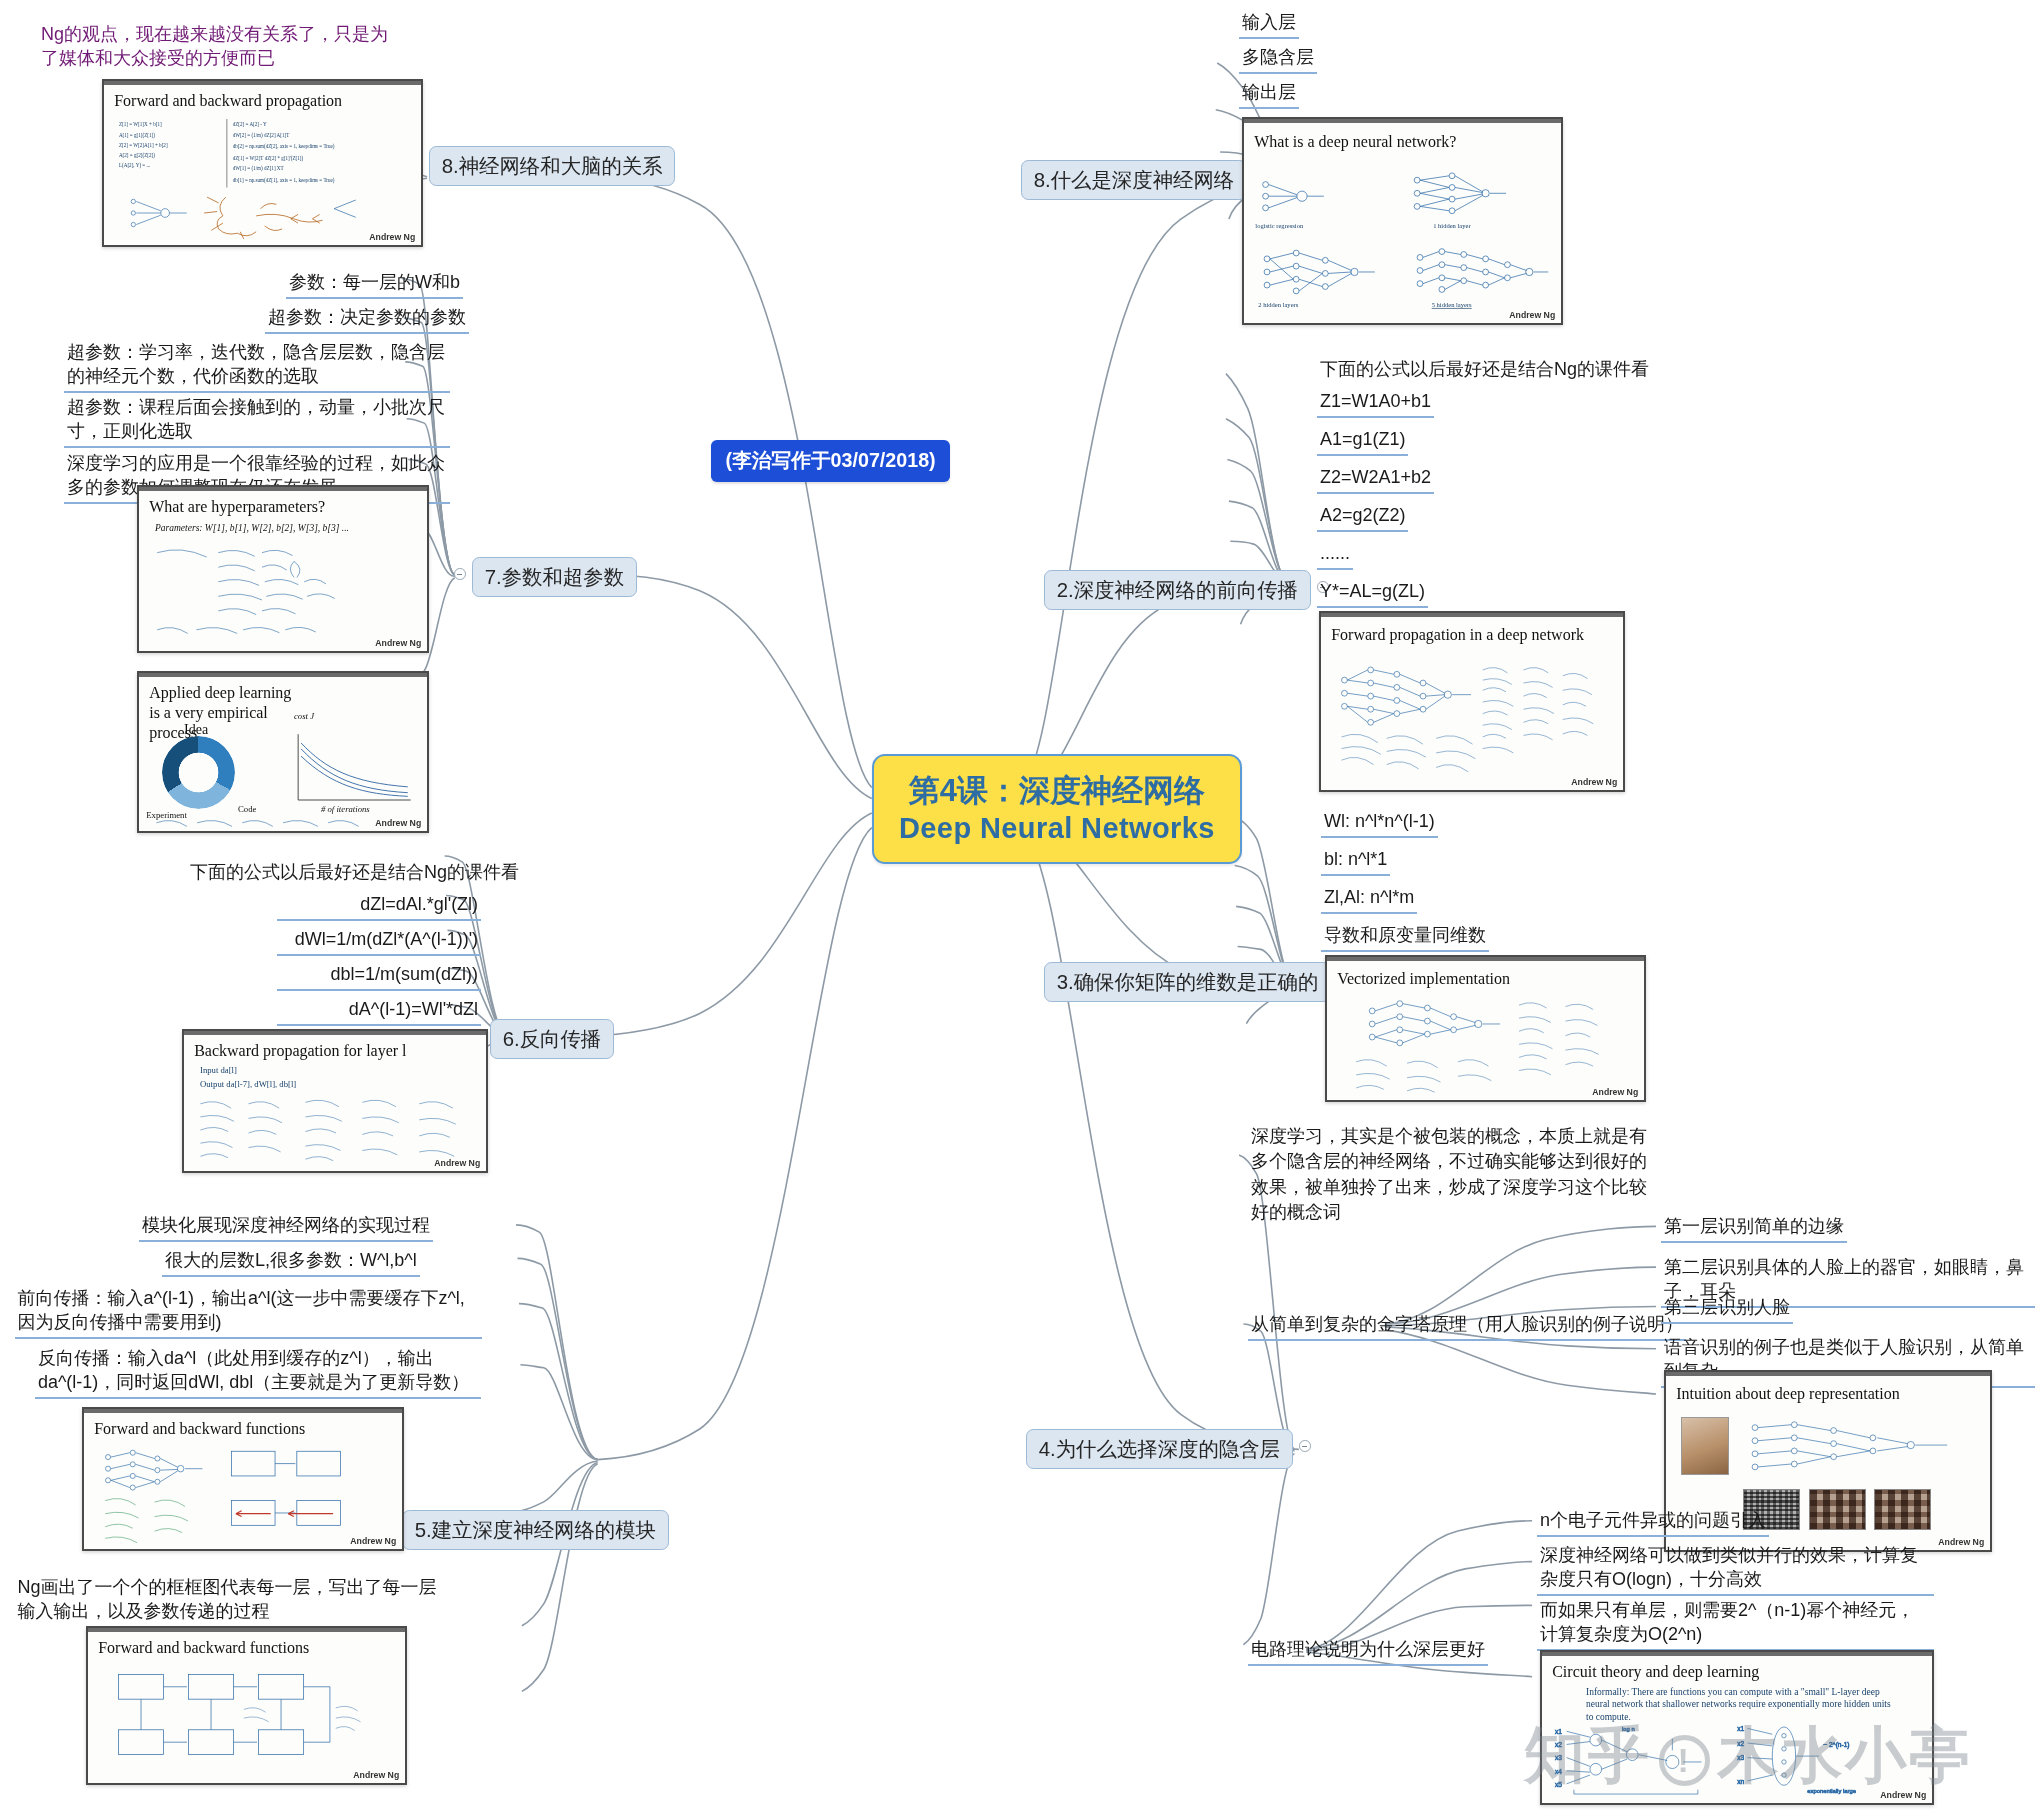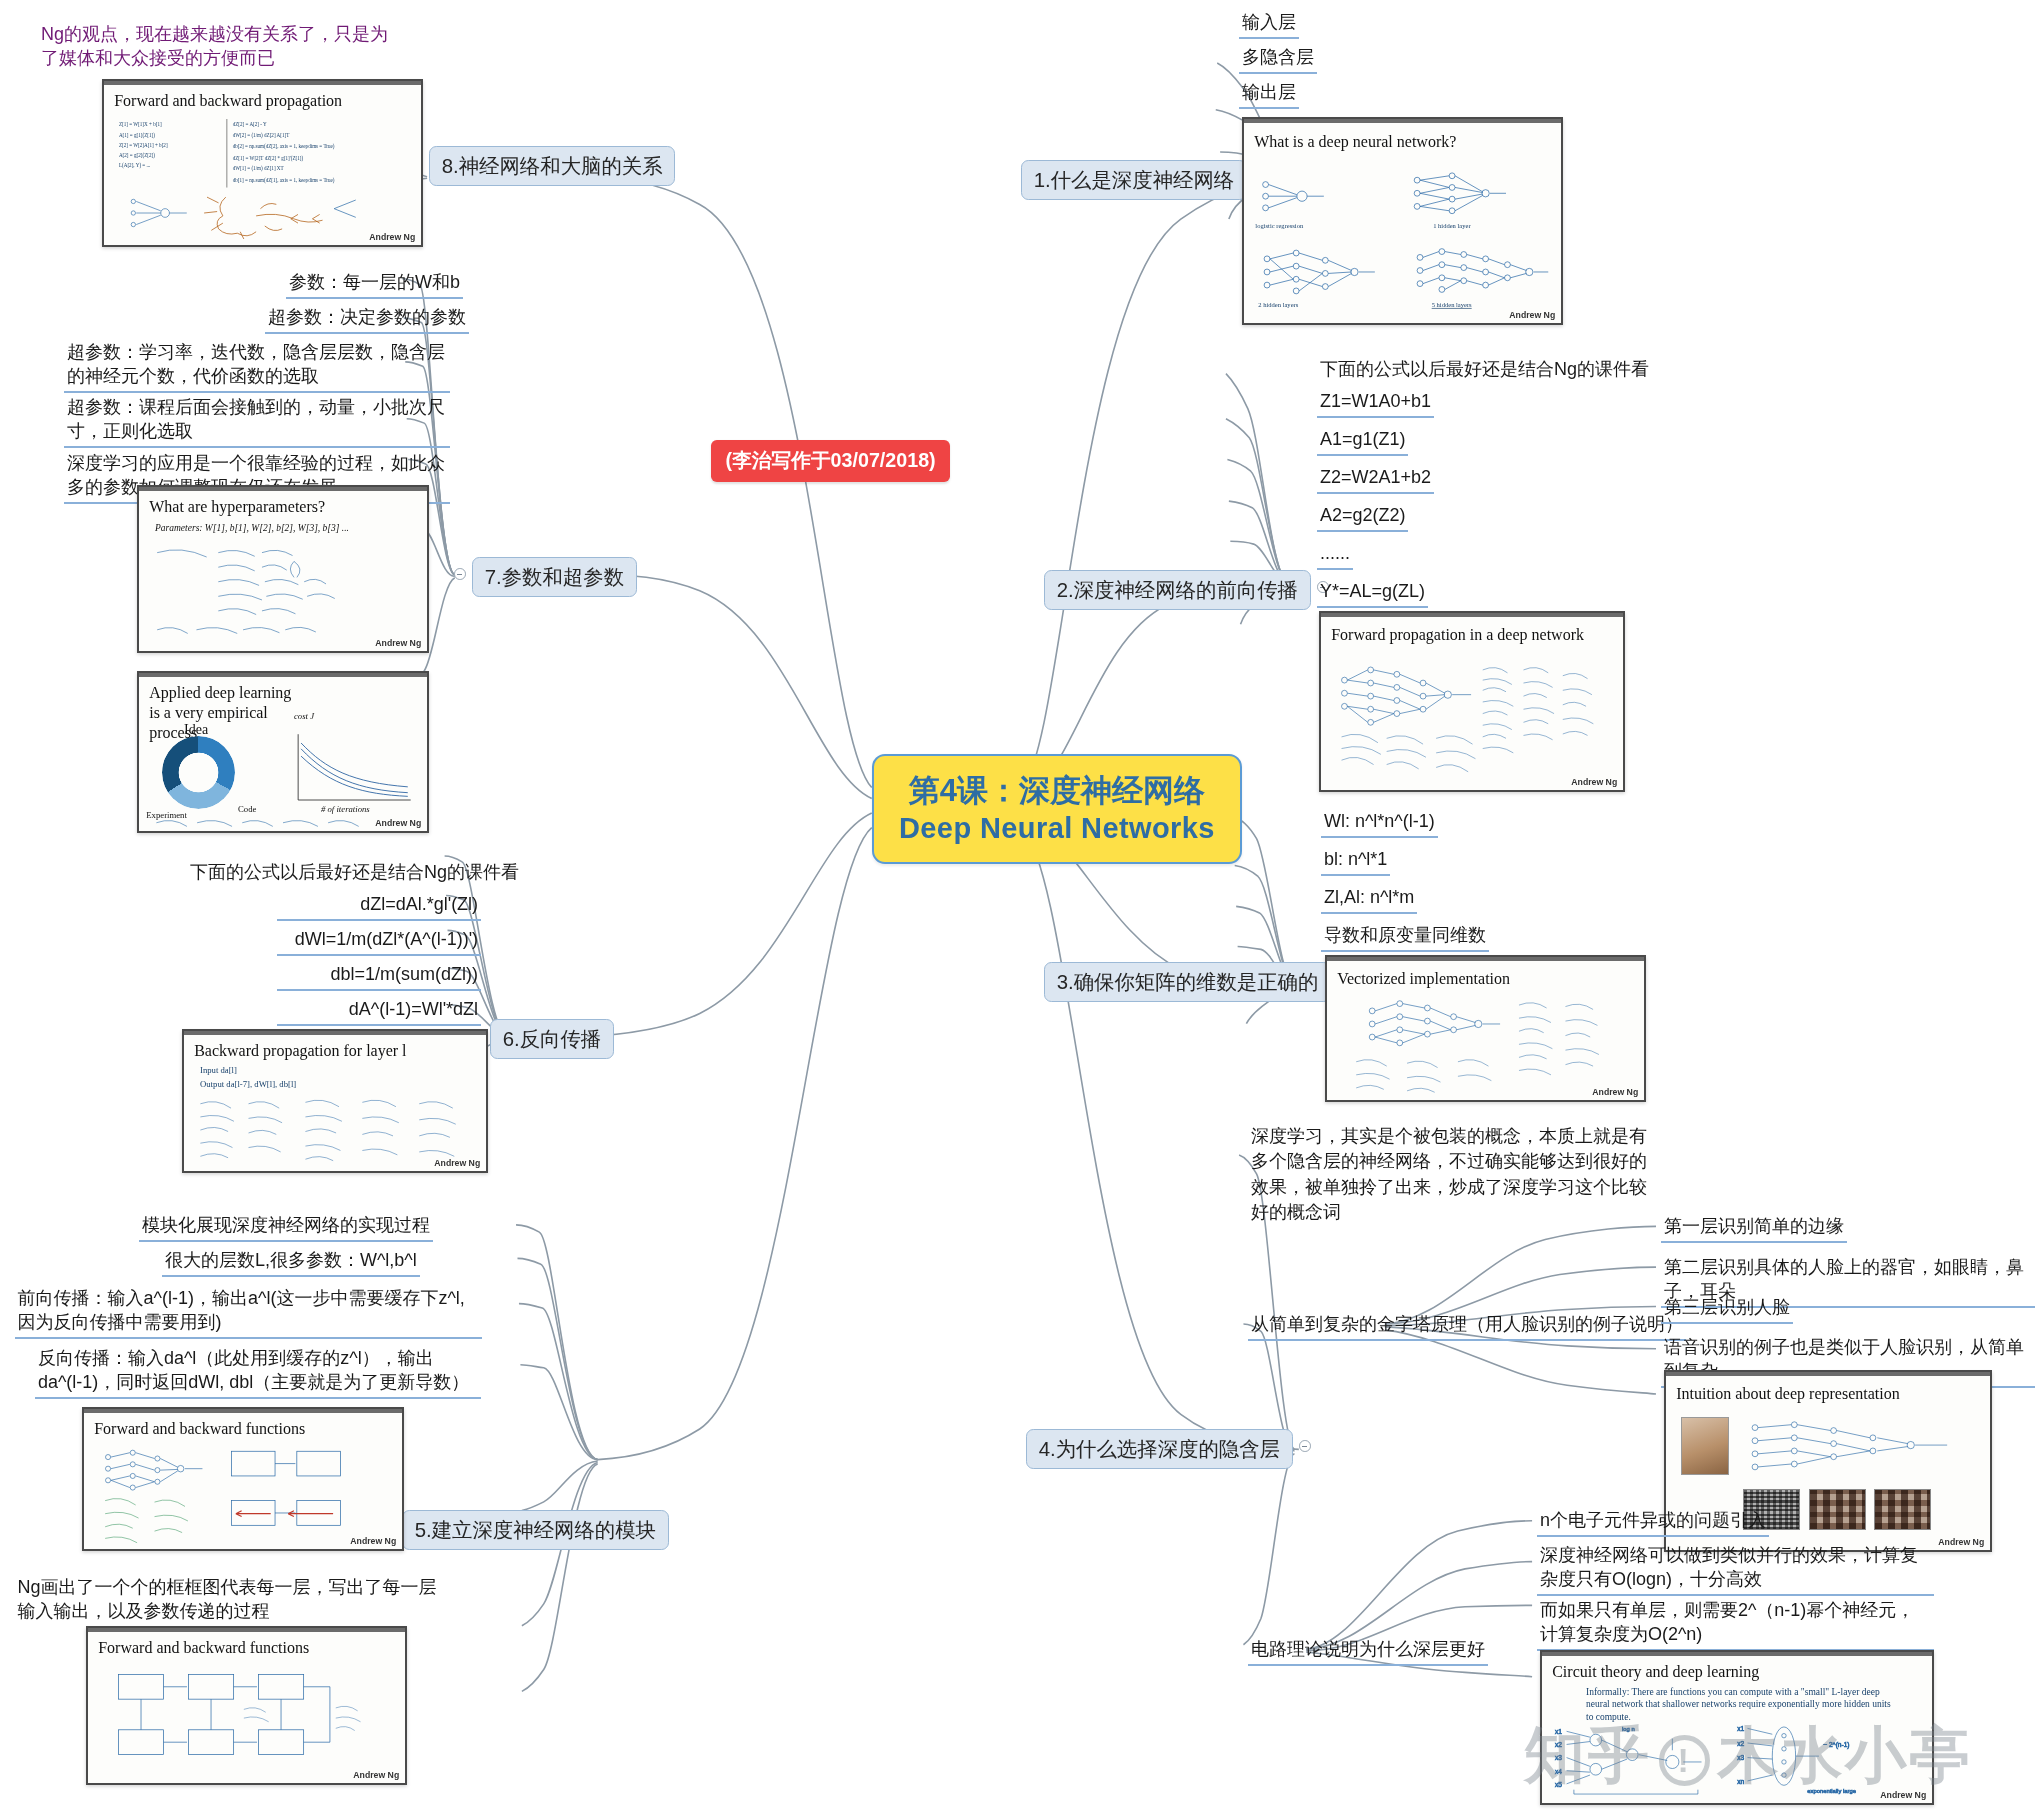--- a/index.html
+++ b/index.html
@@ -25,21 +25,21 @@
     padding: 14.6px 25px;
     line-height: 1.28;
     font-size: 31px;
     box-shadow: 0 1.5px 2.9px rgba(0,0,0,.08);
   }
   .central .en { font-size: 29px; letter-spacing: 0.4px; }
 
   
   .badge {
     position: absolute;
-    background: #ef4444;
+    background: #1d4ed8;
     color: #ffffff;
     border-radius: 5.8px;
     font-weight: bold;
     font-size: 19.7px;
     padding: 7.3px 14.6px;
     white-space: nowrap;
     box-shadow: 0 1.5px 2.2px rgba(0,0,0,.12);
   }
 
   
@@ -267,21 +267,21 @@
   </div>
   <style>
     .central { width: auto !important; }
   </style>
 
   <div class="badge" style="left:711px; top:440px;">(李治写作于03/07/2018)</div>
 
   <div class="top-note" style="left:41px; top:22px; width:364px;">Ng的观点，现在越来越没有关系了，只是为了媒体和大众接受的方便而已</div>
 
   <div class="topic" style="left:1021px; top:160px;">
-    <span>1.什么是深度神经网络</span>
+    <span>8.什么是深度神经网络</span>
     <span class="collapse" style="right:-19px; top:10.2px;"></span>
   </div>
 
   <div class="topic" style="left:1044px; top:570px;">
     <span>2.深度神经网络的前向传播</span>
     <span class="collapse" style="right:-19px; top:10.2px;"></span>
   </div>
 
   <div class="topic" style="left:1044px; top:962px;">
     <span>3.确保你矩阵的维数是正确的</span>

